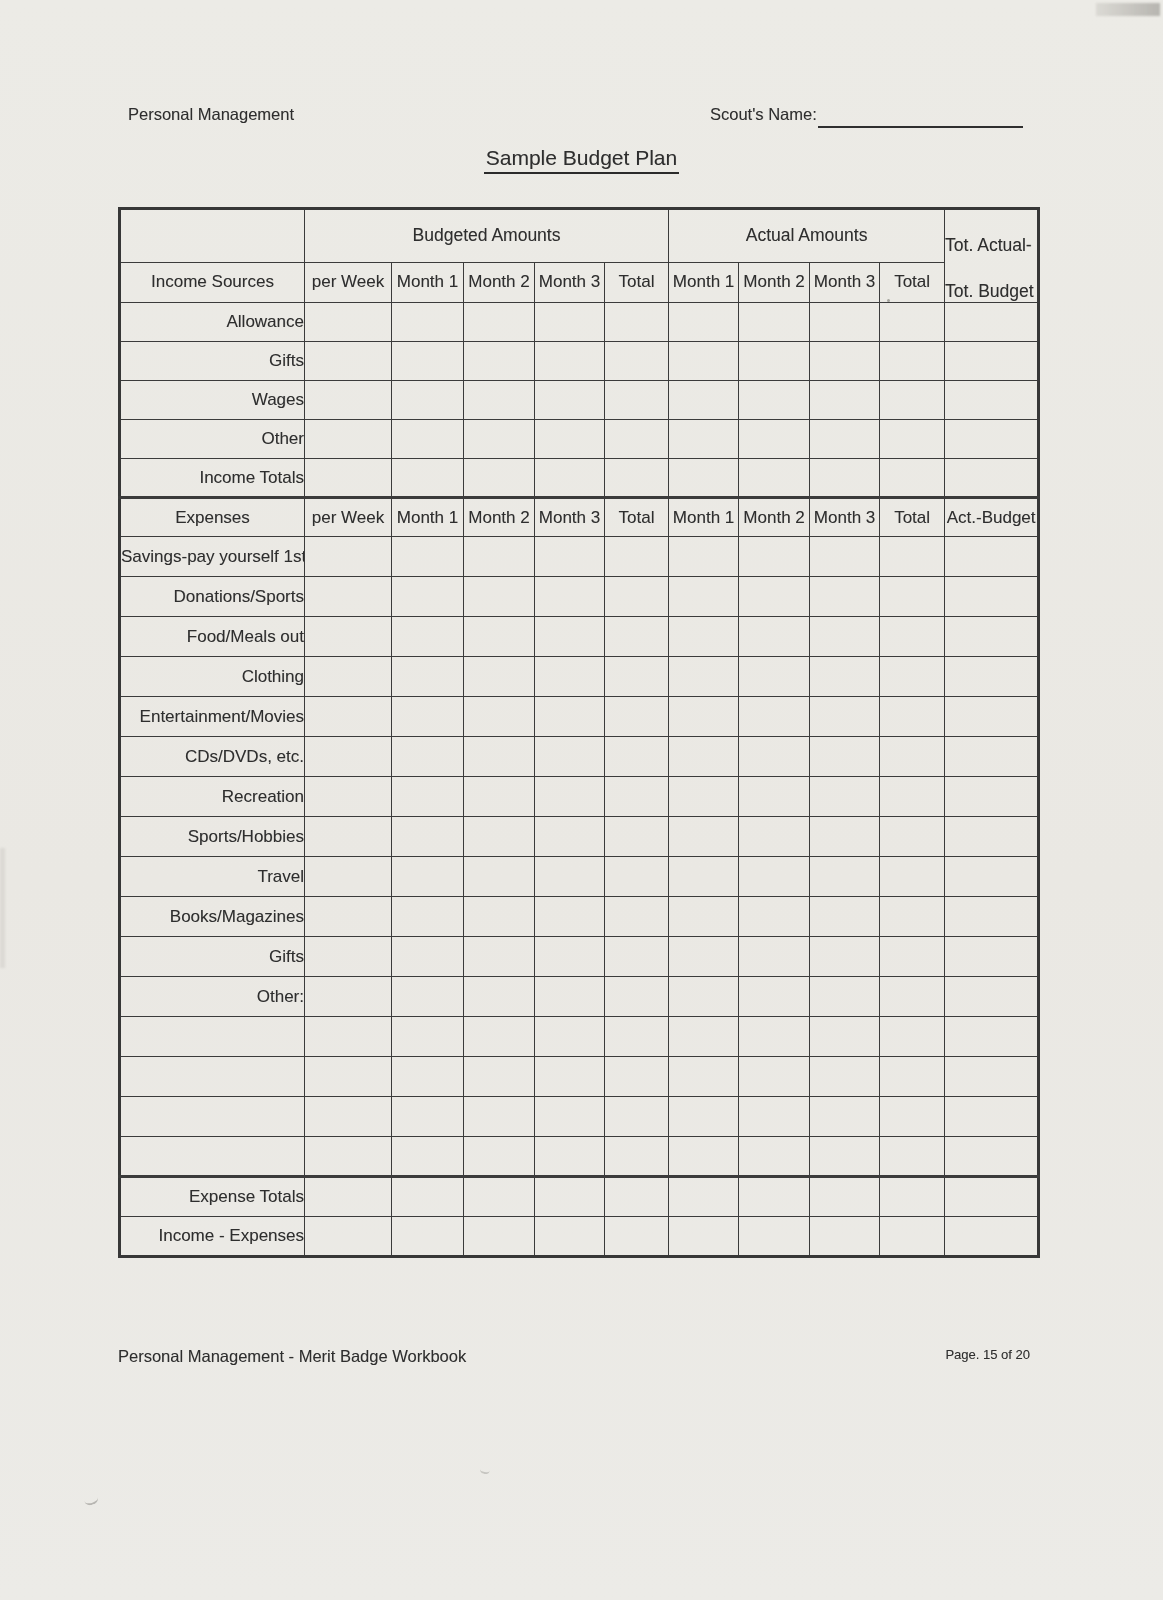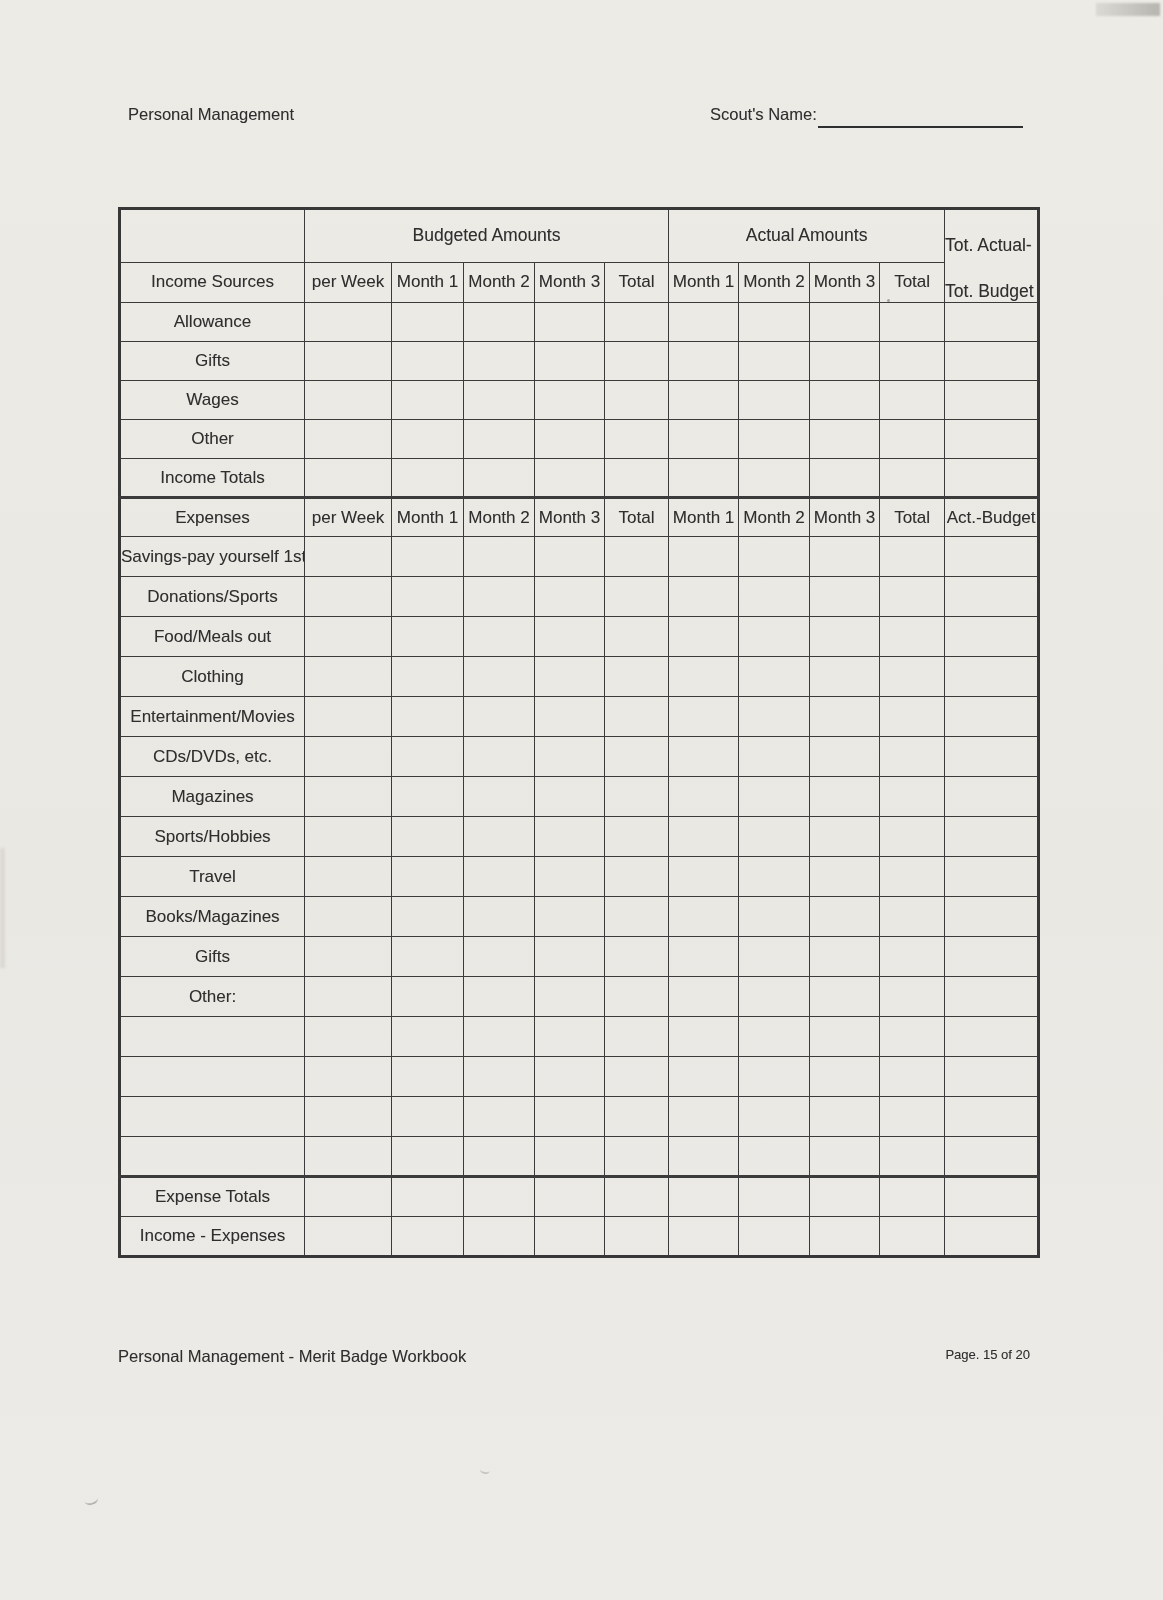--- a/index.html
+++ b/index.html
@@ -27,21 +27,21 @@
   }
   table.budget td {
     border: 1.5px solid #3b3b3b;
     box-sizing: border-box;
     padding: 0; height: 39px;
     font-size: 17px; overflow: hidden; white-space: nowrap;
     vertical-align: middle;
   }
   tr.gh td  { height: 52px; font-size: 17.5px; }
   tr.h40 td { height: 40px; }
-  td.label  { text-align: center; padding: 0 3px 0 4px; font-size: 18px; }
+  td.label  { text-align: right; padding: 0 3px 0 4px; font-size: 18px; }
   td.ctr    { text-align: center; }
   td.gbl    { border-left-width: 3px; }
   tr.sep-top td { border-top-width: 3px; }
   td.totcell { text-align: left; padding-left: 10px; font-size: 17px; white-space: pre; }
   td.totcell div { line-height: 22px; margin-top: 24px; }
 
   .foot-left  { position: absolute; left: 118px;  top: 1347px; font-size: 16.5px; }
   .foot-right { position: absolute; right: 133px; top: 1347px; font-size: 13px; }
 
   
@@ -60,20 +60,23 @@
                transform: rotate(10deg); }
 </style>
 </head>
 <body>
 
 <div class="paper">
 
   <div class="hdr-left">Personal Management</div>
   <div class="scout-lbl">Scout's Name:</div>
   <div class="scout-line"></div>
+  <div class="title-wrap">
+    <span class="title-text">Sample Budget Plan</span>
+  </div>
 
   <table class="budget">
     <colgroup>
       <col style="width:185px">
         <col style="width:87px">
         <col style="width:72px">
       <col style="width:71px">
         <col style="width:70px">
         <col style="width:64px">
       <col style="width:70px">
@@ -256,21 +259,21 @@
           <td></td>
           <td></td>
           <td></td>
           <td class="gbl"></td>
           <td></td>
           <td></td>
           <td></td>
           <td class="gbl"></td>
         </tr>
         <tr class="h40">
-          <td class="label">Magazines</td>
+          <td class="label">Recreation</td>
           <td class="gbl"></td>
           <td></td>
           <td></td>
           <td></td>
           <td></td>
           <td class="gbl"></td>
           <td></td>
           <td></td>
           <td></td>
           <td class="gbl"></td>

